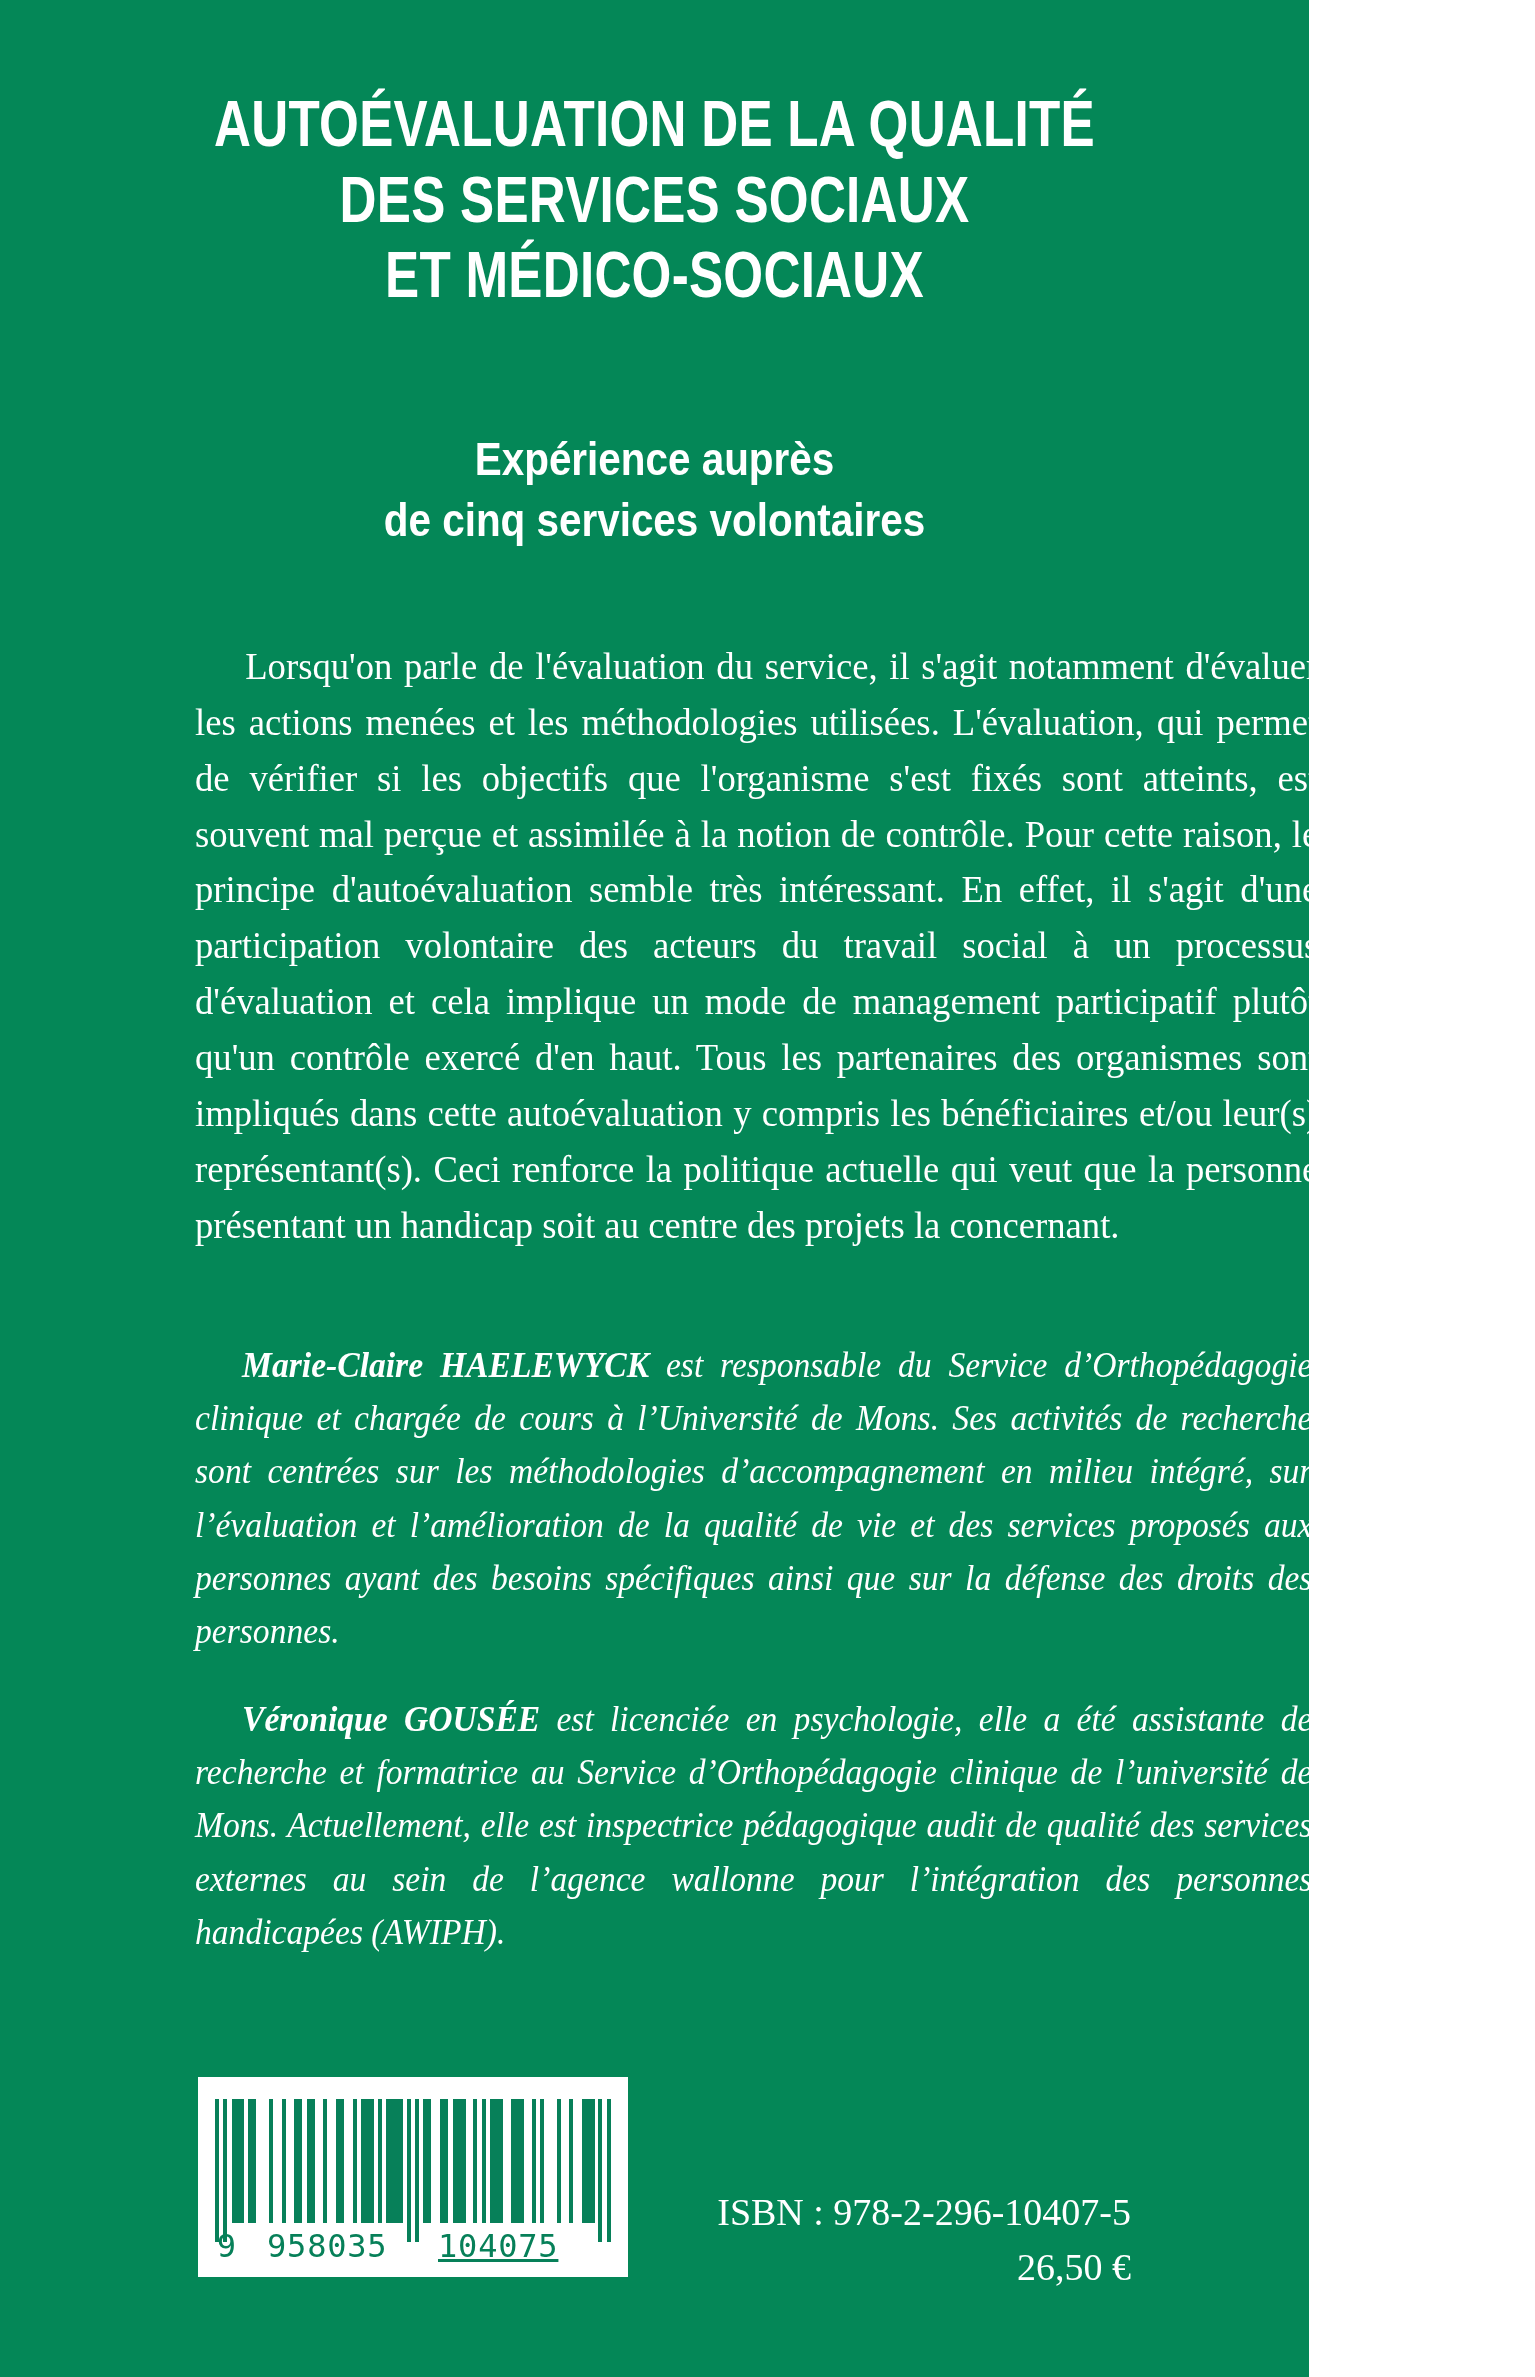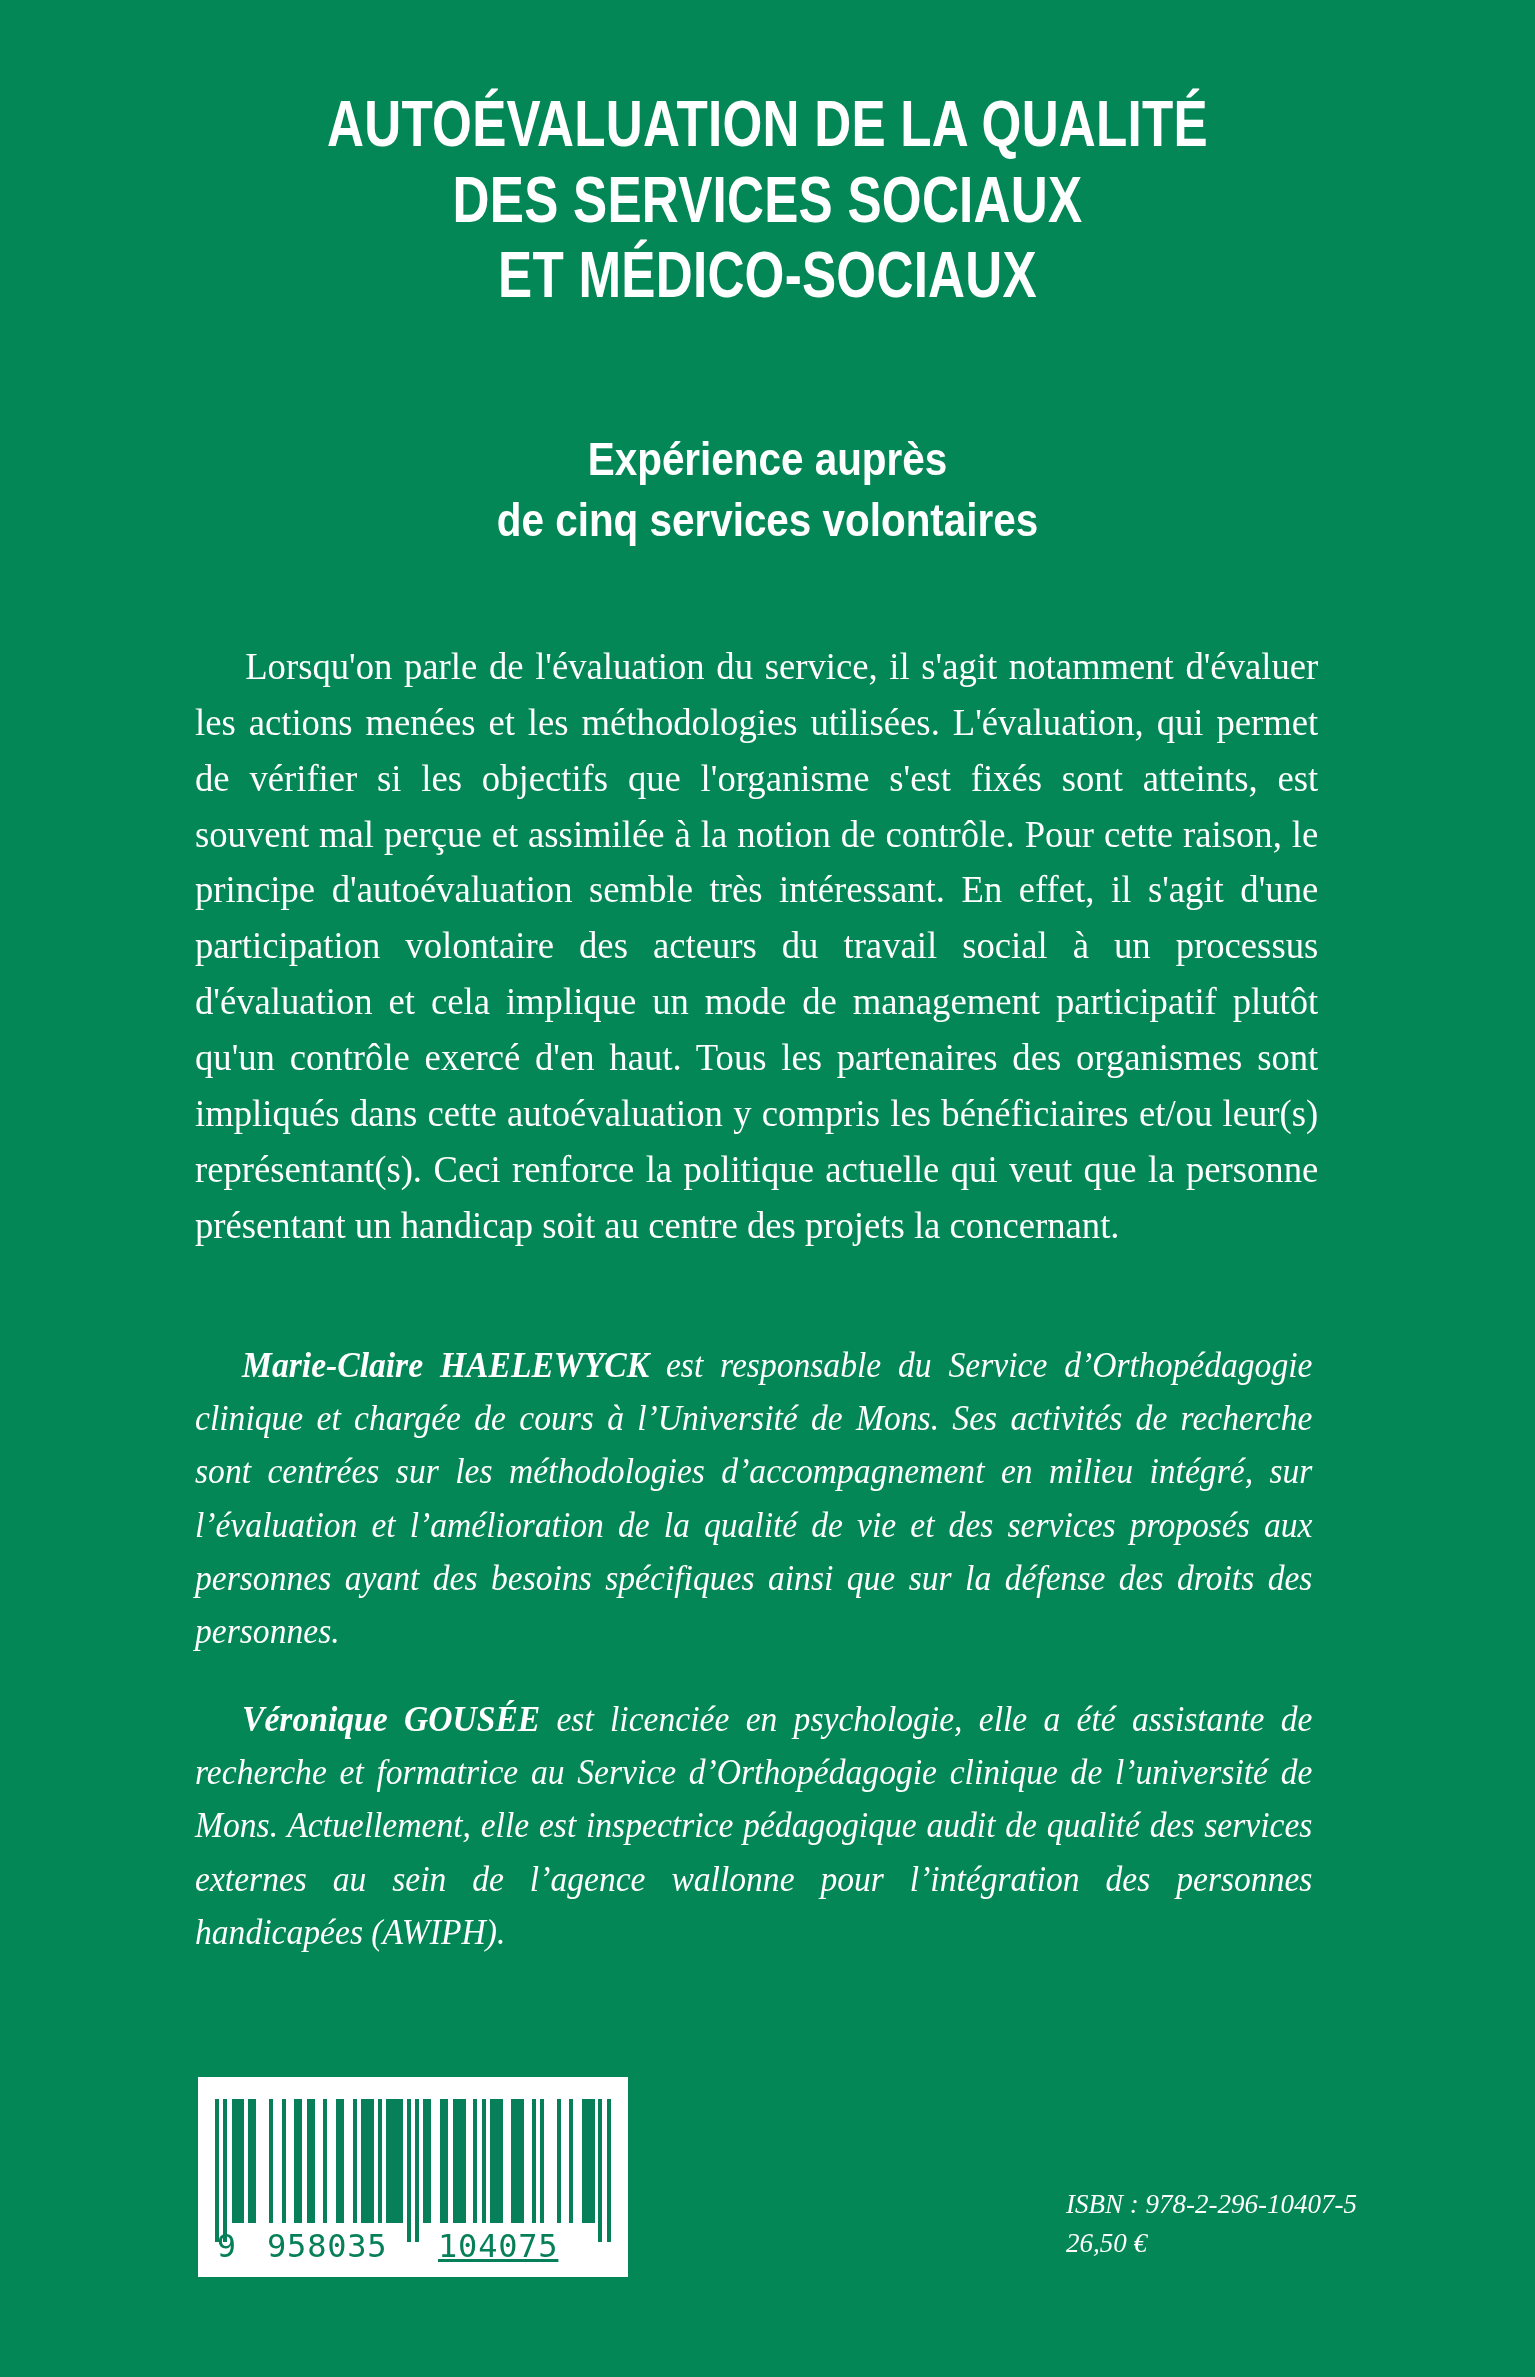--- a/index.html
+++ b/index.html
@@ -3,21 +3,21 @@
 <meta charset="utf-8">
 <style>
   html, body {
     margin: 0;
     padding: 0;
     background: #ffffff;
   }
 
   #cover {
     position: relative;
-    width: 1535px;
+    width: 1309px;
     height: 2377px;
     background: #048757;
     overflow: hidden;
     font-family: "Liberation Serif", "DejaVu Serif", serif;
     color: #ffffff;
     box-sizing: border-box;
   }
 
   
   .title-block {
@@ -153,25 +153,25 @@
 
   #bc-d0 { left: 1.7px; }
   #bc-d1 { left: 52px; }
   #bc-d2 { left: 223px; text-decoration: underline; }
 
   
   .isbn-block {
     position: absolute;
     right: 178px;
     top: 2185px;
-    font-family: "Liberation Serif", "DejaVu Serif", serif;
-    font-size: 27px;
+    text-align: right;
+    font-family: "Liberation Serif", "DejaVu Serif", serif;
+    font-size: 38px;
     line-height: 1.44;
     color: #ffffff;
-    font-style: italic;
   }
 </style>
 </head>
 <body>
 
 <div id="cover">
 
   <div class="title-block">
     <div class="title-line">AUTOÉVALUATION DE LA QUALITÉ</div>
     <div class="title-line">DES SERVICES SOCIAUX</div>

